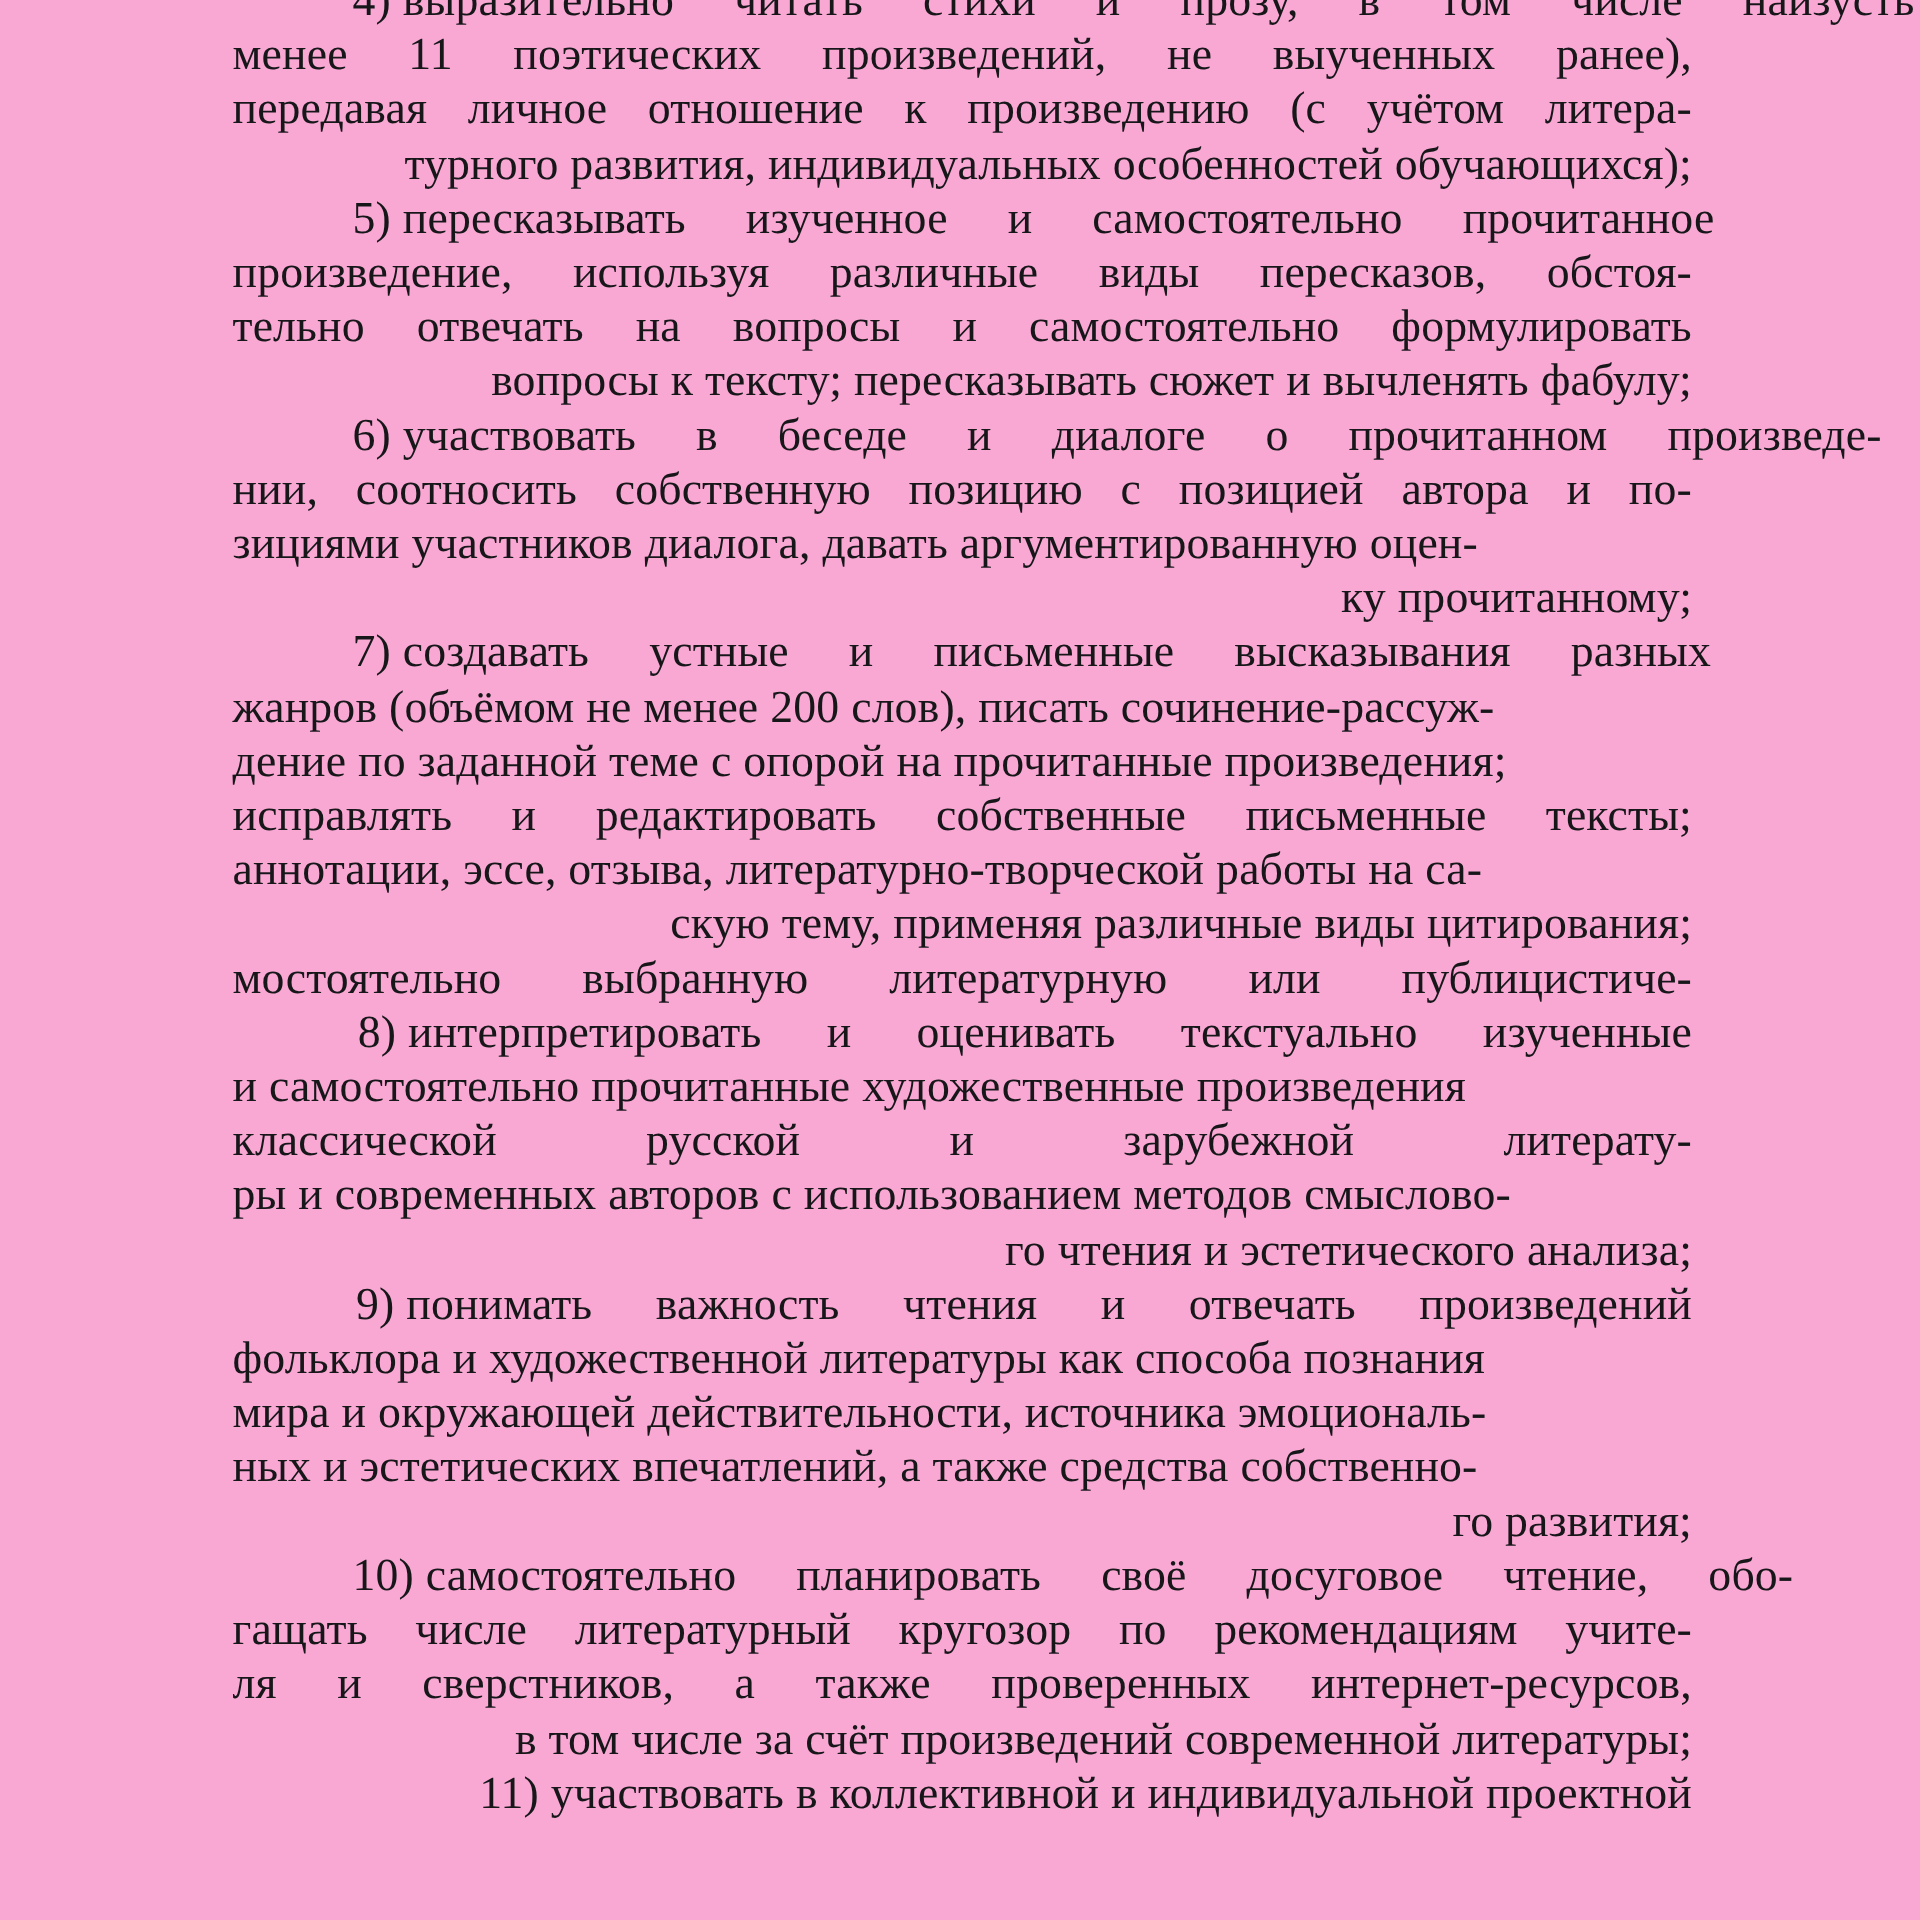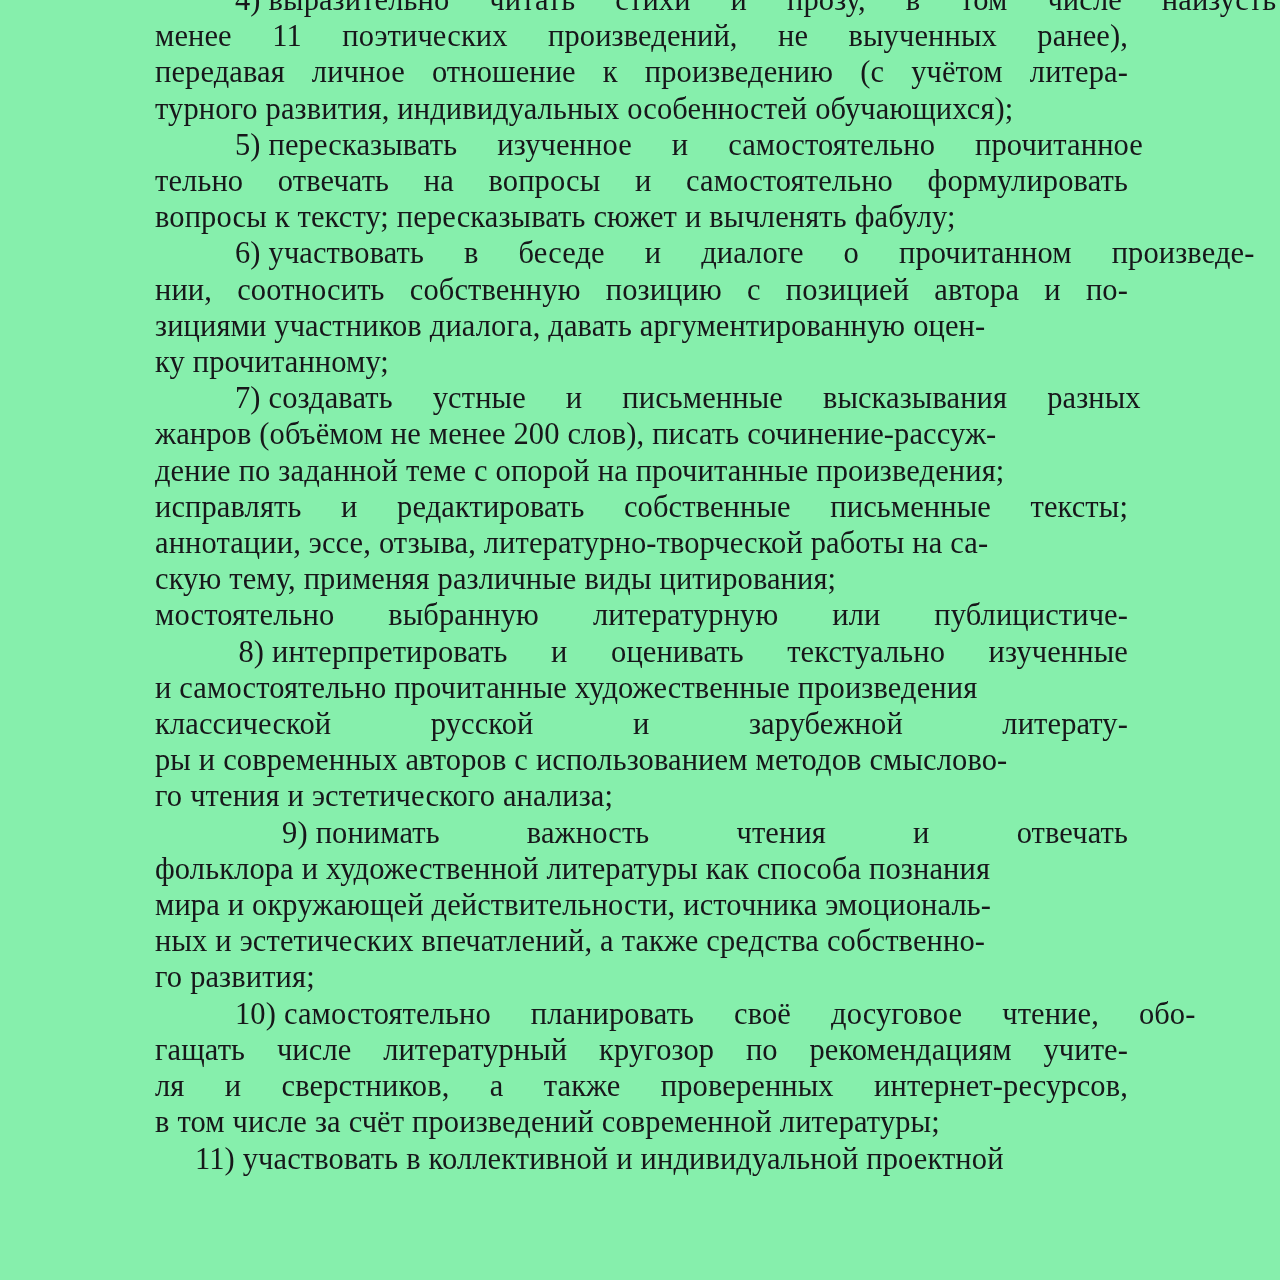--- a/index.html
+++ b/index.html
@@ -11,21 +11,21 @@
     width: 1280px;
     height: 1280px;
     overflow: hidden;
     font-family: "Liberation Serif", "DejaVu Serif", serif;
     color: #17171a;
   }
   #page {
     position: relative;
     width: 1280px;
     height: 1280px;
-    background: #86efac;
+    background: #f9a8d4;
     overflow: hidden;
   }
   
   #column {
     position: absolute;
     left: 155px;
     top: -18px;          
     width: 973px;
   }
   p.para {
@@ -61,21 +61,21 @@
     display: inline-block;
     width: 40px;
     flex: 0 0 auto;
   }
   p.para .ln.just > span {
     display: inline-block;
     white-space: pre;
   }
   p.para .ln.last {
     display: block;
-    text-align: left;
+    text-align: right;
   }
 </style>
 </head>
 <body>
 
 <div id="page">
   <div id="column">
       <p class="para">
         <span class="ln just first">
           <span>4) выразительно</span>
@@ -112,20 +112,28 @@
       </p>
       <p class="para">
         <span class="ln just first">
           <span>5) пересказывать</span>
           <span>изученное</span>
           <span>и</span>
           <span>самостоятельно</span>
           <span>прочитанное</span>
         </span>
         <span class="ln just">
+          <span>произведение,</span>
+          <span>используя</span>
+          <span>различные</span>
+          <span>виды</span>
+          <span>пересказов,</span>
+          <span>обстоя-</span>
+        </span>
+        <span class="ln just">
           <span>тельно</span>
           <span>отвечать</span>
           <span>на</span>
           <span>вопросы</span>
           <span>и</span>
           <span>самостоятельно</span>
           <span>формулировать</span>
         </span>
         <span class="ln last">вопросы к тексту; пересказывать сюжет и вычленять фабулу;</span>
       </p>
@@ -202,20 +210,21 @@
         <span class="ln">ры и современных авторов с использованием методов смыслово-</span>
         <span class="ln last">го чтения и эстетического анализа;</span>
       </p>
       <p class="para">
         <span class="ln just first">
           <span>9) понимать</span>
           <span>важность</span>
           <span>чтения</span>
           <span>и</span>
           <span>отвечать</span>
+          <span>произведений</span>
         </span>
         <span class="ln">фольклора и художественной литературы как способа познания</span>
         <span class="ln">мира и окружающей действительности, источника эмоциональ-</span>
         <span class="ln">ных и эстетических впечатлений, а также средства собственно-</span>
         <span class="ln last">го развития;</span>
       </p>
       <p class="para">
         <span class="ln just first">
           <span>10) самостоятельно</span>
           <span>планировать</span>

